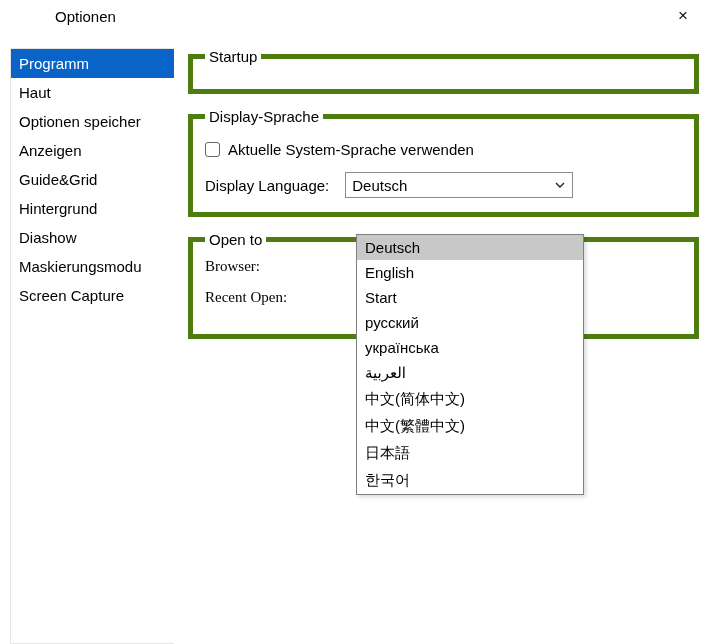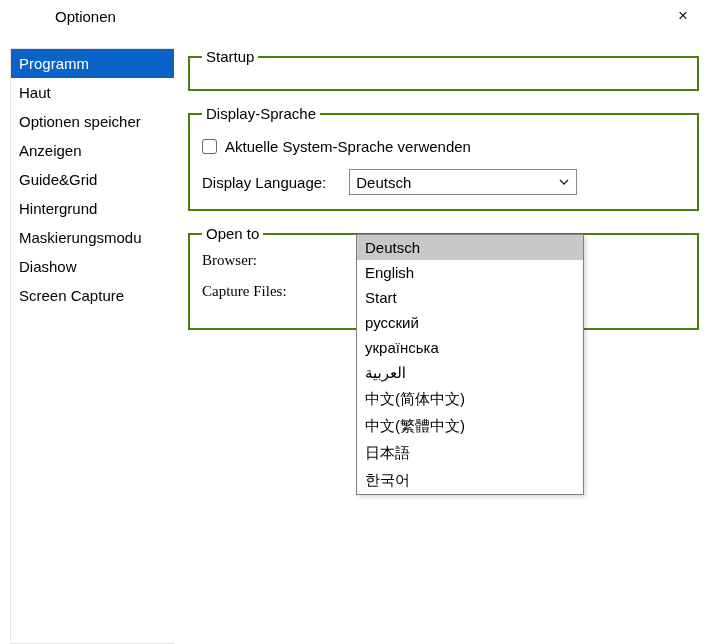--- a/index.html
+++ b/index.html
@@ -5,26 +5,26 @@
 * { box-sizing: border-box; margin: 0; padding: 0; }
 html, body { width: 709px; height: 644px; font-family: "Segoe UI", Tahoma, sans-serif; font-size: 15px; background: #fff; color: #000; overflow: hidden; }
 .titlebar { display: flex; align-items: center; height: 32px; padding: 0 6px 0 8px; margin-left: 47px; }
 .titlebar .title { flex: 1; font-size: 15px; }
 .titlebar .close { width: 40px; text-align: center; font-size: 17px; color: #111; cursor: default; font-family: Arial, sans-serif; }
 .body { display: flex; padding: 16px 10px 0 10px; height: calc(100% - 32px); }
 .sidebar { width: 164px; flex: 0 0 164px; border: 1px solid #e5e5e5; border-right: none; background: #fff; }
 .side-item { padding: 6px 8px; font-size: 15px; cursor: default; white-space: nowrap; overflow: hidden; }
 .side-item.selected { background: #0a64c8; color: #fff; }
 .main { flex: 1; position: relative; padding-left: 14px; }
-fieldset { border: 2px solid #4d7c0f; margin-bottom: 14px; padding: 10px 12px 14px 12px; position: relative; }
+fieldset { border: 5px solid #4d7c0f; margin-bottom: 14px; padding: 10px 12px 14px 12px; position: relative; }
 legend { padding: 0 4px; font-size: 15px; }
 .row { display: flex; align-items: center; margin-top: 6px; }
 .checkbox { width: 15px; height: 15px; border: 1px solid #666; border-radius: 3px; margin-right: 8px; background: #fff; }
 .lang-row { margin-top: 14px; }
-.lang-label { margin-right: 23px; }
+.lang-label { margin-right: 16px; }
 .combo { position: relative; display: flex; align-items: center; width: 228px; height: 26px; border: 1px solid #8a8a8a; background: #fff; padding: 0 6px; }
 .combo .val { flex: 1; }
 .combo .chev svg { display: block; }
 .open-label { display: block; margin-top: 0; margin-bottom: 8px; font-family: Liberation Serif, serif; }
 .open-row { margin-bottom: 14px; }
 .dropdown { position: absolute; left: 356px; top: 234px; width: 228px; border: 1px solid #808080; background: #fff; box-shadow: 2px 2px 4px rgba(0,0,0,0.15); z-index: 10; }
 .dd-item { padding: 4px 8px; font-size: 15px; cursor: default; }
 .dd-item.hl { background: #c8c8c8; }
 </style>
 </head>
@@ -37,22 +37,22 @@
 
 <div class="body">
 
   <div class="sidebar">
     <div class="side-item selected"><span>Programm</span></div>
     <div class="side-item"><span>Haut</span></div>
     <div class="side-item"><span>Optionen speicher</span></div>
     <div class="side-item"><span>Anzeigen</span></div>
     <div class="side-item"><span>Guide&amp;Grid</span></div>
     <div class="side-item"><span>Hintergrund</span></div>
+    <div class="side-item"><span>Diashow</span></div>
     <div class="side-item"><span>Maskierungsmodu</span></div>
-    <div class="side-item"><span>Diashow</span></div>
     <div class="side-item"><span>Screen Capture</span></div>
   </div>
 
   <div class="main">
 
     <fieldset>
       <legend>Startup</legend>
     </fieldset>
 
     <fieldset>
@@ -73,21 +73,21 @@
         </div>
       </div>
     </fieldset>
 
     <fieldset>
       <legend>Open to</legend>
       <div class="open-row">
           <span class="open-label">Browser:</span>
         </div>
       <div class="open-row">
-          <span class="open-label">Capture Files:</span>
+          <span class="open-label">Recent Open:</span>
         </div>
     </fieldset>
 
   </div>
 </div>
 
 <div class="dropdown">
   <div class="dd-item hl"><span>Deutsch</span></div>
   <div class="dd-item"><span>English</span></div>
   <div class="dd-item"><span>Start</span></div>

